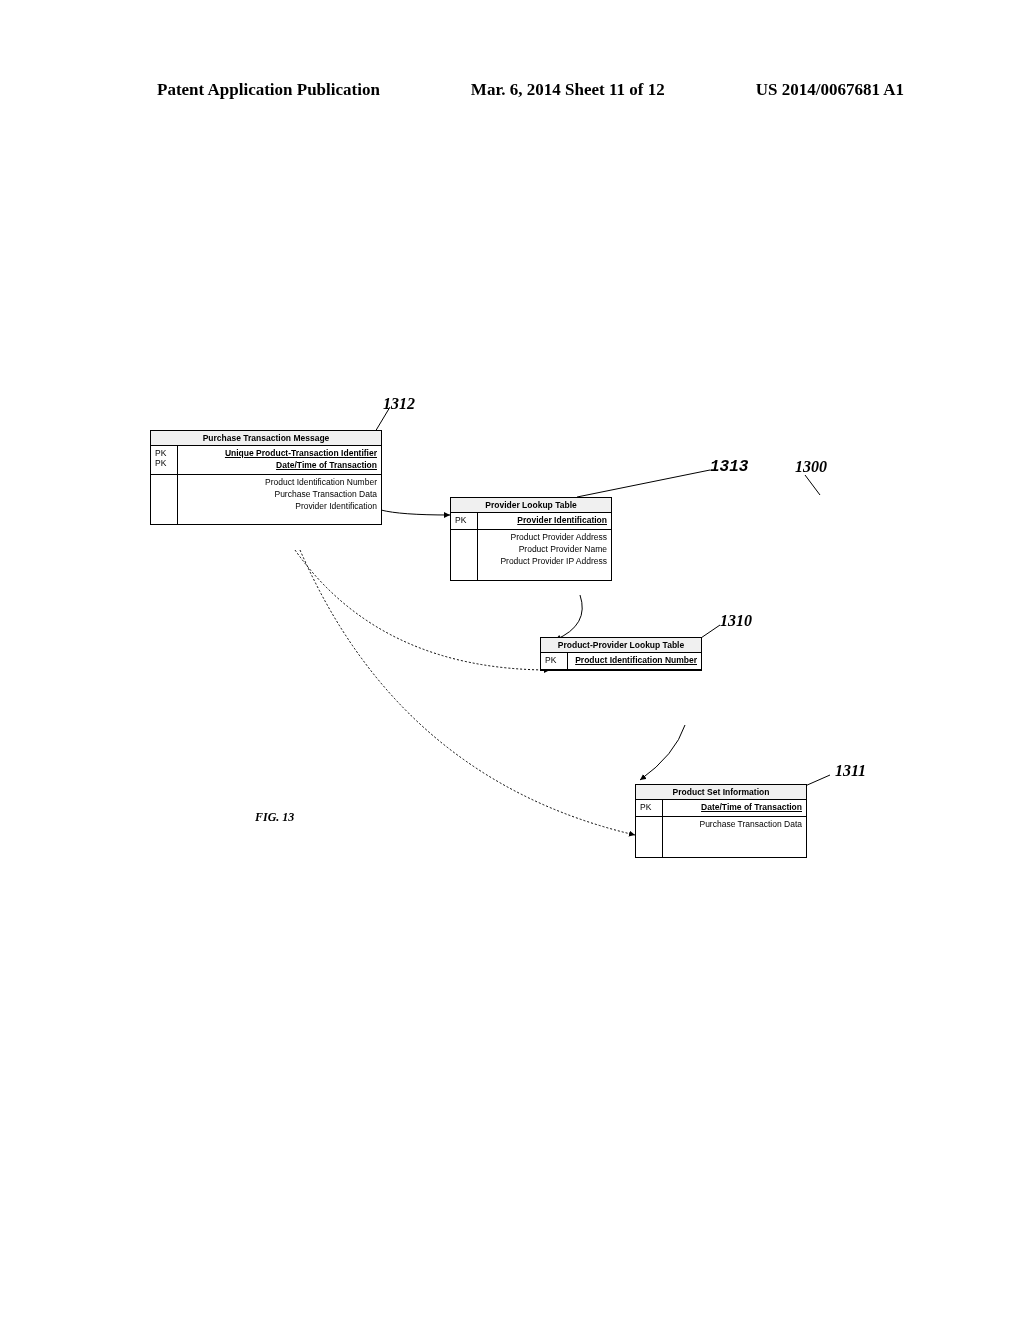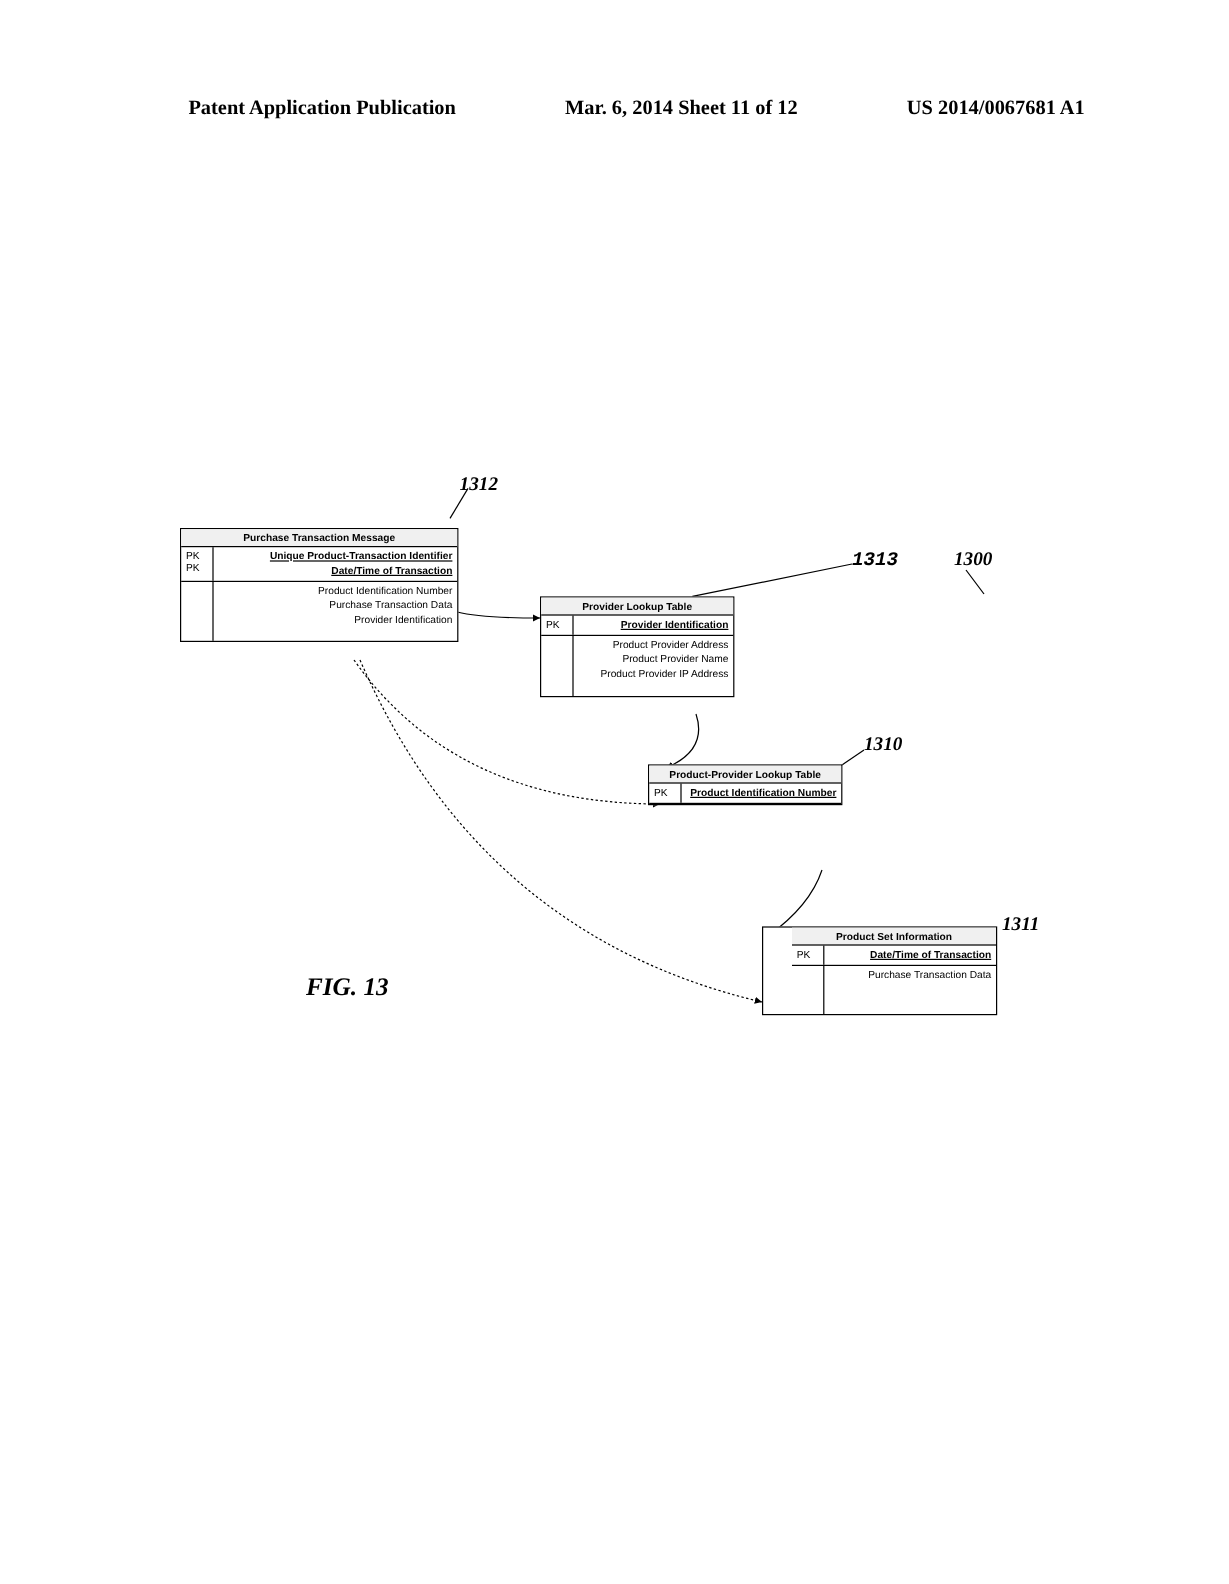--- a/index.html
+++ b/index.html
@@ -66,21 +66,21 @@
     font-family: "Times New Roman", serif;
     font-style: italic;
     font-weight: bold;
     font-size: 16px;
   }
   .fig-label {
     position: absolute;
     font-family: "Times New Roman", serif;
     font-style: italic;
     font-weight: bold;
-    font-size: 21px;
+    font-size: 12px;
   }
   svg.connectors {
     position: absolute;
     top: 0;
     left: 0;
     pointer-events: none;
   }
 </style>
 </head>
 <body>
@@ -119,21 +119,21 @@
     <path d="M 155 170 Q 240 290 410 290" stroke="#000" fill="none" stroke-dasharray="2,2" marker-end="url(#ah)"></path>
     <path d="M 160 170 Q 260 400 495 455" stroke="#000" fill="none" stroke-dasharray="2,2" marker-end="url(#ah)"></path>
   </svg>
 
   <div class="ref-label" style="left:243px; top:15px;">1312</div>
   <div class="ref-label" style="left:570px; top:78px;font-family:Liberation Mono, monospace;">1313</div>
   <div class="ref-label" style="left:655px; top:78px;">1300</div>
   <div class="ref-label" style="left:580px; top:232px;">1310</div>
   <div class="ref-label" style="left:695px; top:382px;">1311</div>
 
-  <div class="entity" style="left:10px; top:60px; width:230px;">
+  <div class="entity" style="left:10px; top:50px; width:230px;">
     <div class="title">Purchase Transaction Message</div>
     <div class="keys">
       <div class="pk-col" style="white-space:pre">PK
 PK</div>
       <div class="fields-col">
         <div class="key-line">Unique Product-Transaction Identifier</div>
         <div class="key-line">Date/Time of Transaction</div>
       </div>
     </div>
     <div class="attrs">
@@ -167,21 +167,21 @@
   <div class="entity" style="left:400px; top:257px; width:160px;">
     <div class="title">Product-Provider Lookup Table</div>
     <div class="keys">
       <div class="pk-col">PK</div>
       <div class="fields-col">
         <div class="key-line">Product Identification Number</div>
       </div>
     </div>
   </div>
 
-  <div class="entity" style="left:495px; top:392px; width:170px;padding-left:24px;">
+  <div class="entity" style="left:495px; top:404px; width:170px;">
     <div class="title">Product Set Information</div>
     <div class="keys">
       <div class="pk-col">PK</div>
       <div class="fields-col">
         <div class="key-line">Date/Time of Transaction</div>
       </div>
     </div>
     <div class="attrs">
       <div class="pk-col"></div>
       <div class="fields-col" style="padding-bottom:26px;">

